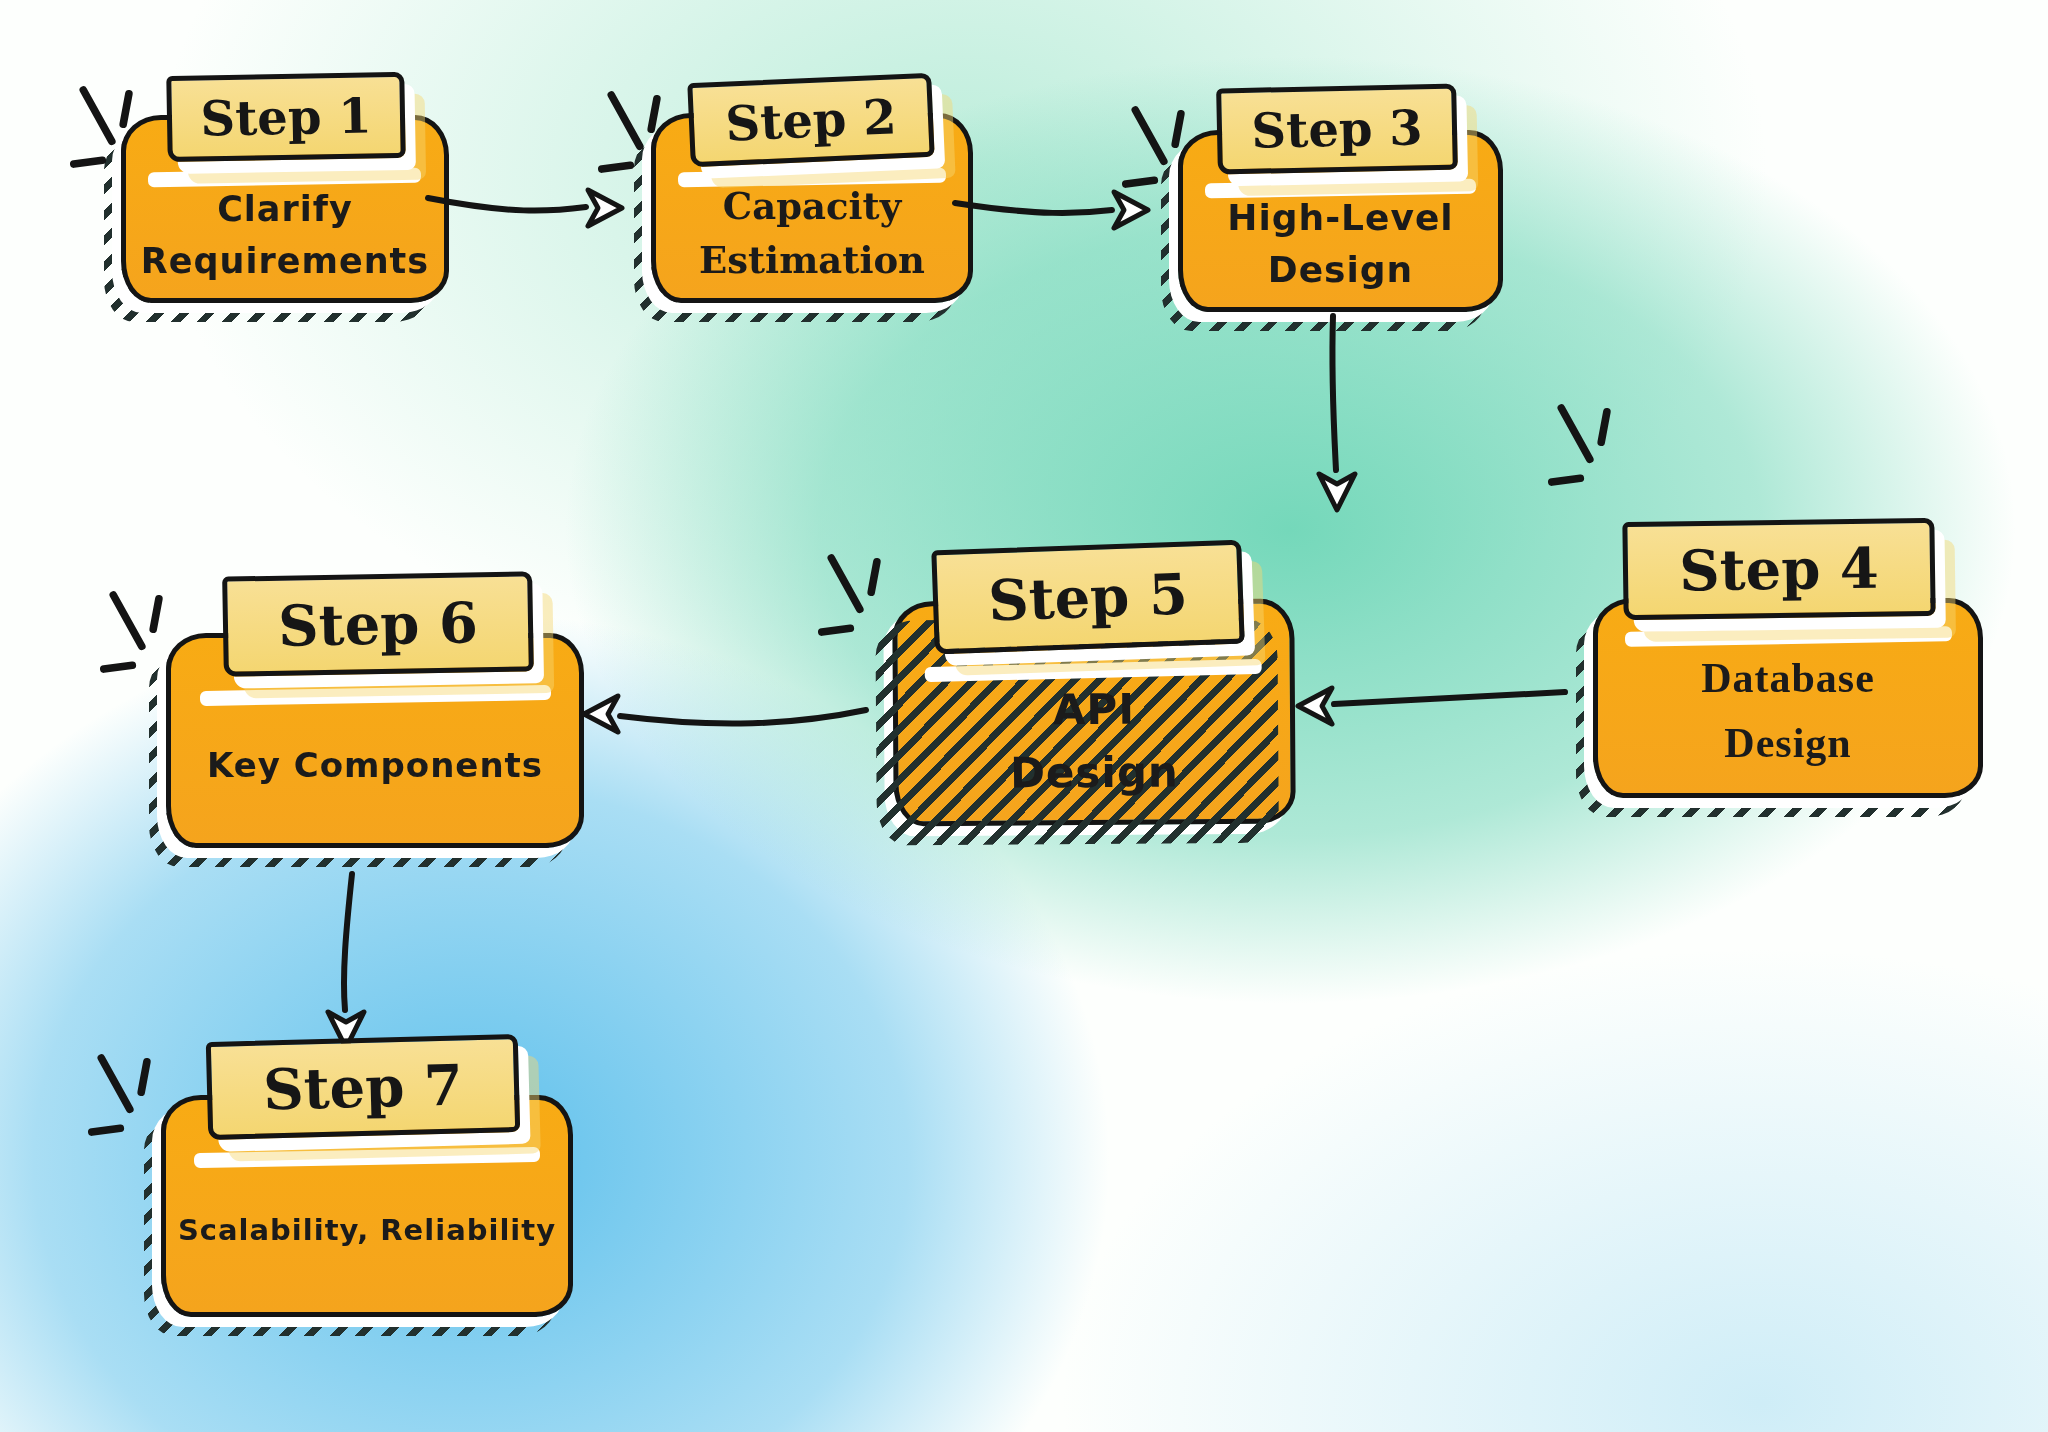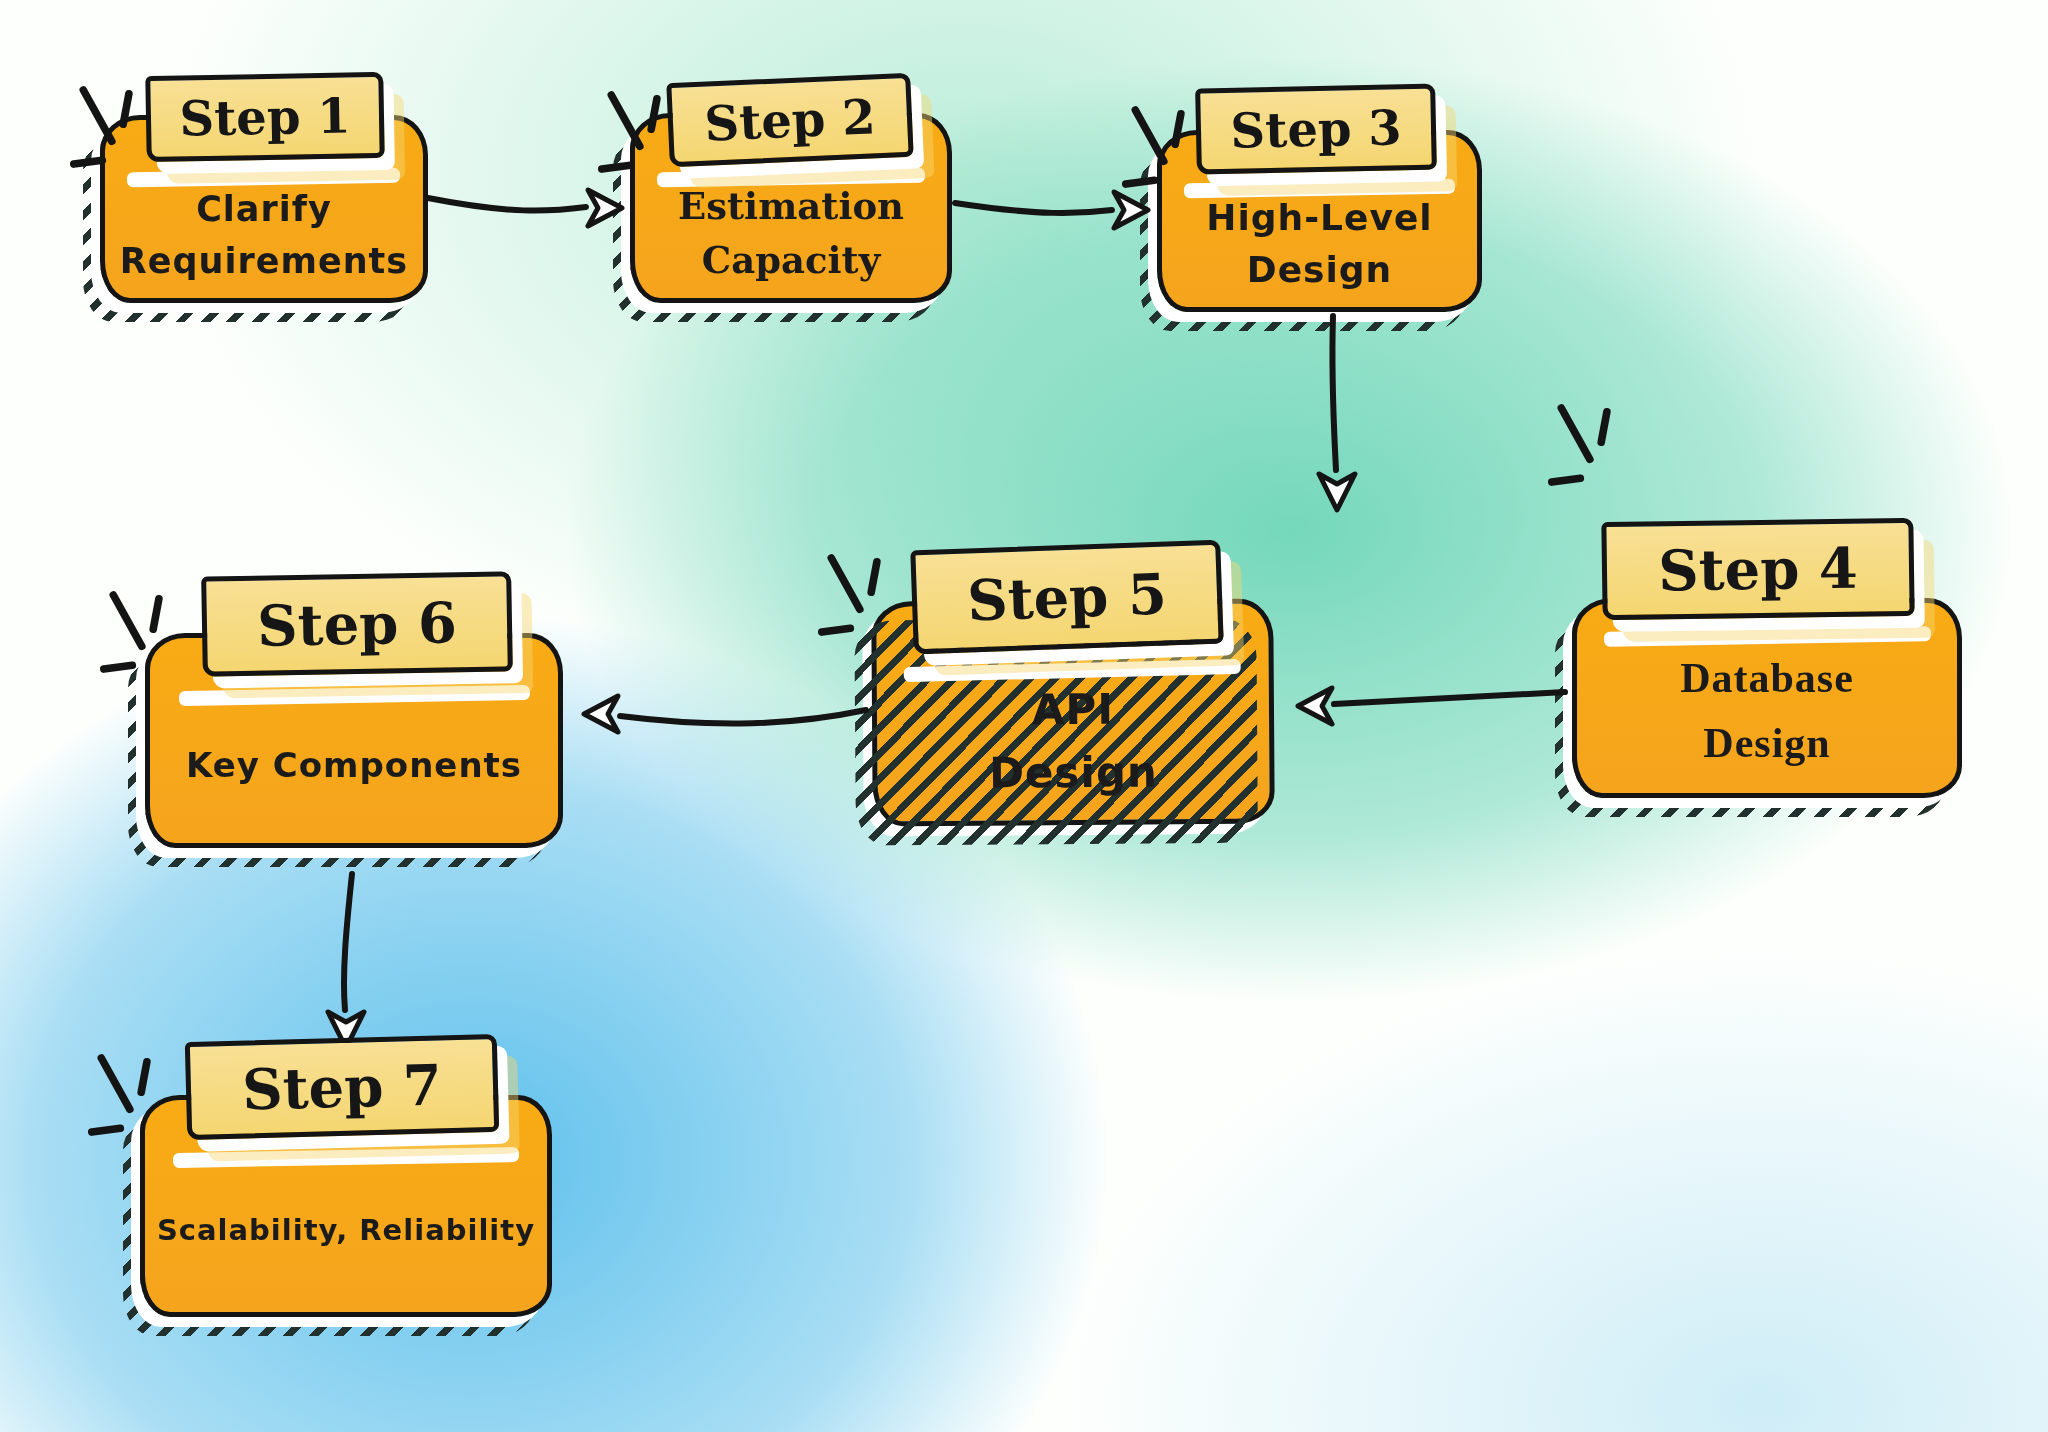--- a/index.html
+++ b/index.html
@@ -9,21 +9,21 @@
     font-family:"DejaVu Sans", sans-serif;
     background-color:#fdfffd;
     background-image:
       radial-gradient(ellipse 980px 640px at 63% 37%, rgba(110,214,183,0.95) 0%, rgba(110,214,183,0.55) 48%, rgba(110,214,183,0) 74%),
       radial-gradient(ellipse 1150px 760px at 47% 12%, rgba(166,231,207,0.75) 0%, rgba(166,231,207,0) 70%),
       radial-gradient(ellipse 840px 720px at 23% 81%, rgba(86,189,235,0.95) 0%, rgba(86,189,235,0.5) 52%, rgba(86,189,235,0) 76%),
       radial-gradient(ellipse 1000px 650px at 86% 98%, rgba(150,215,240,0.45) 0%, rgba(150,215,240,0) 70%);
   }
 
   
-  .step{ position:absolute; }
+  .step{ position:absolute;margin-left:21px; }
   .card{
     position:absolute; inset:0;
     background:linear-gradient(180deg,#f8ab14,#f5a41d);
     border:5px solid #141414;
     border-radius:40px 34px 38px 30px / 36px 40px 32px 42px;
     box-shadow:-9px 10px 0 0 #ffffff;
     display:flex; flex-direction:column; justify-content:center; align-items:center;
   }
   .card::before{            
     content:"";
@@ -178,22 +178,22 @@
   </div>
 </div>
 
 <div class="step s2">
   <div class="tab">
       <span>Step 2</span>
     </div>
   <div class="card">
     <div class="band"></div>
     <div class="body">
+      <div class="line">Capacity</div>
       <div class="line">Estimation</div>
-      <div class="line">Capacity</div>
     </div>
   </div>
 </div>
 
 <div class="step s3">
   <div class="tab">
       <span>Step 3</span>
     </div>
   <div class="card">
     <div class="band"></div>

